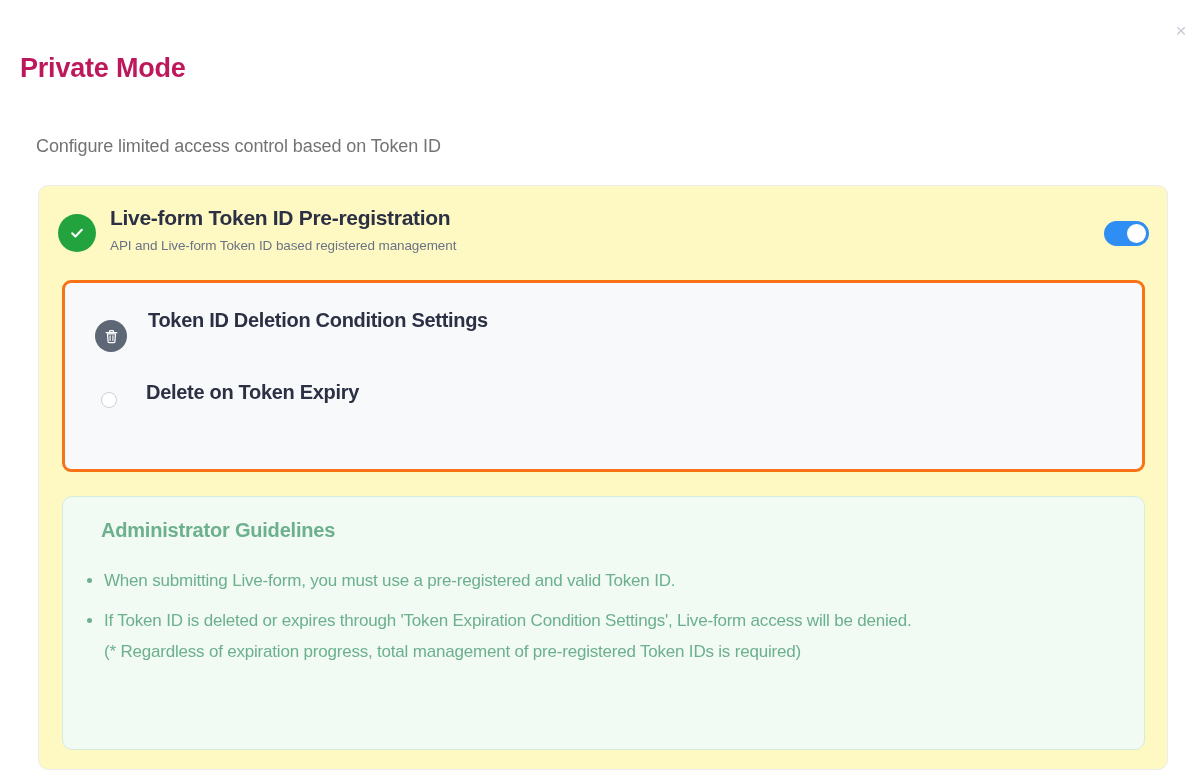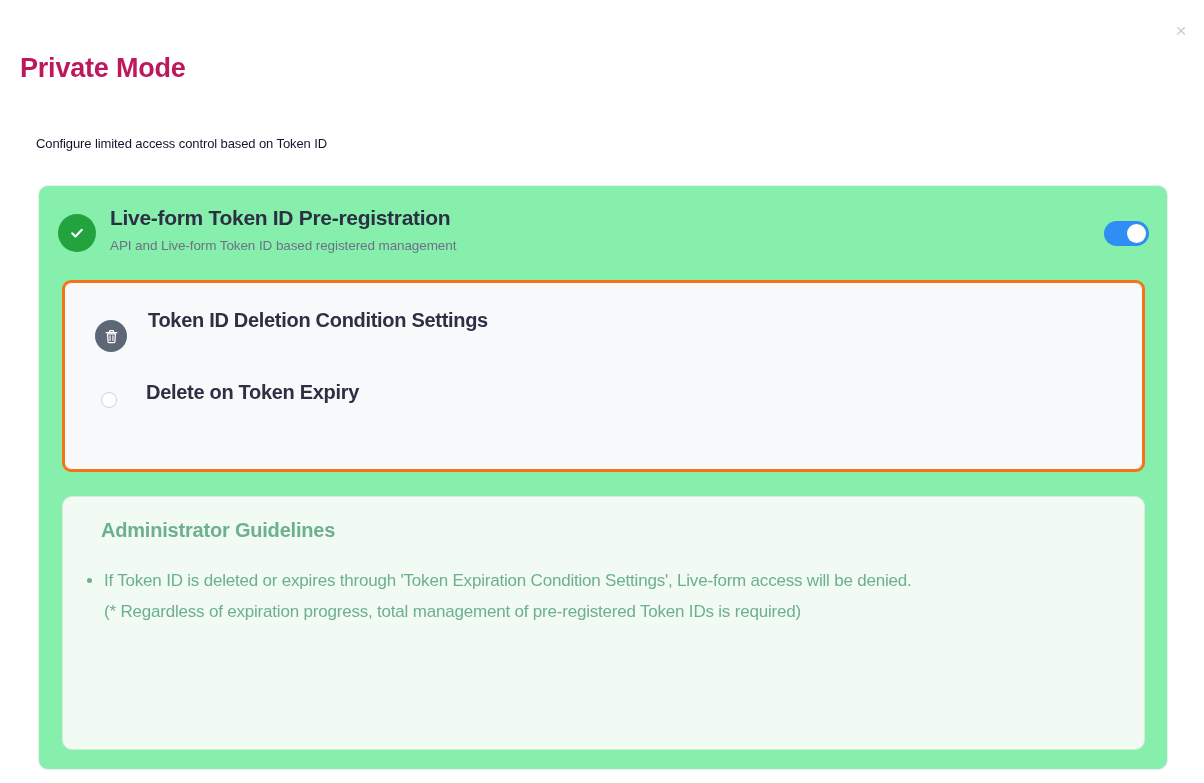--- a/index.html
+++ b/index.html
@@ -46,37 +46,37 @@
     color: #c9cbd6;
     cursor: pointer;
     line-height: 1;
   }
 
   
   .intro-text {
     position: absolute;
     left: 36px;
     top: 136px;
-    font-size: 13px;
-    color: #0f172a;
+    font-size: 18px;
+    color: #737373;
     letter-spacing: -0.1px;
     text-align: center;
   }
 
   
   .outer-card {
     position: absolute;
     left: 38px;
     top: 185px;
     width: 1130px;
     height: 585px;
     box-sizing: border-box;
     border: 1px solid #ecedf1;
     border-radius: 10px;
-    background: #86efac;
+    background: #fef9c3;
   }
 
   .feature-row {
     position: absolute;
     left: 0; top: 0;
     width: 100%;
     height: 94px;
   }
   .check-badge {
     position: absolute;
@@ -295,19 +295,22 @@
     <div class="sub-title">Token ID Deletion Condition Settings</div>
 
     <div class="radio-circle"></div>
     <div class="option-title">Delete on Token Expiry</div>
   </div>
 
   <div class="guidelines">
     <div class="guidelines-title">Administrator Guidelines</div>
     <ul class="guideline-list">
       <li>
+        <span>When submitting Live-form, you must use a pre-registered and valid Token ID.</span>
+      </li>
+      <li>
         <span>If Token ID is deleted or expires through 'Token Expiration Condition Settings', Live-form access will be denied.</span>
         <span class="note-line">(* Regardless of expiration progress, total management of pre-registered Token IDs is required)</span>
       </li>
     </ul>
   </div>
 
 </div>
 
 </body></html>

